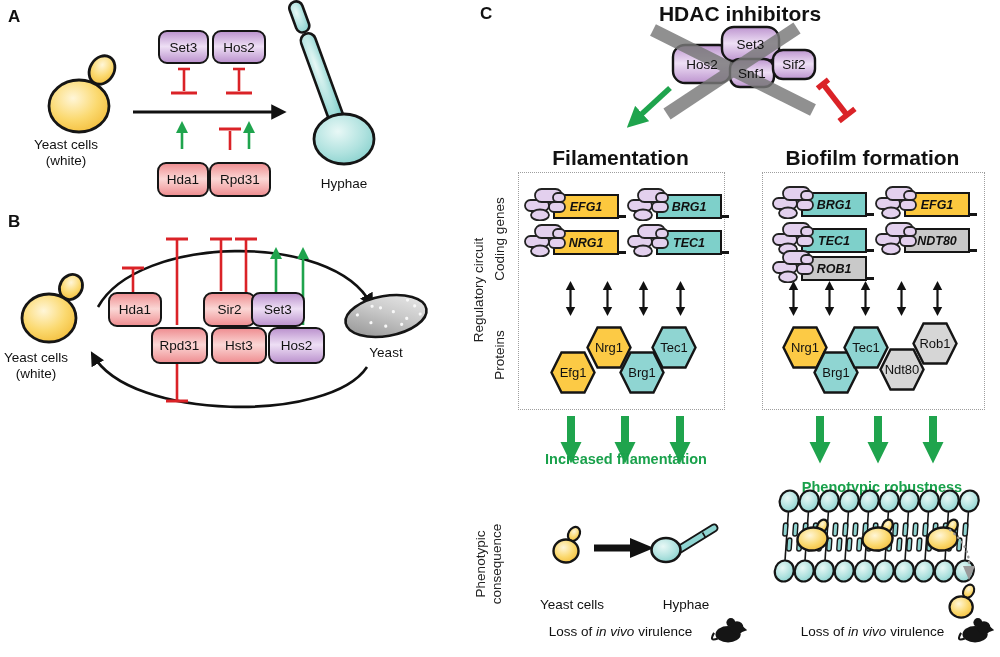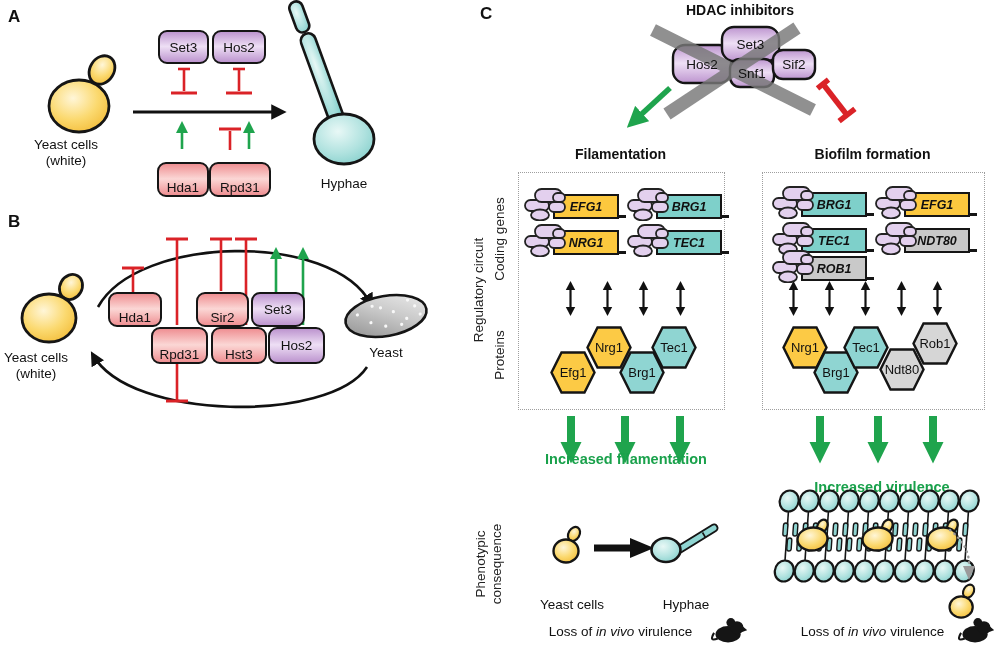--- a/index.html
+++ b/index.html
@@ -3,23 +3,23 @@
 <meta charset="utf-8">
 <style>
   html,body{margin:0;padding:0;background:#fff;}
   .stage{position:relative;width:1000px;height:657px;background:#fff;overflow:hidden;
          font-family:"Liberation Sans",sans-serif;color:#111;}
   .abs{position:absolute;}
   .panel-letter{position:absolute;font-weight:bold;font-size:17px;color:#111;}
   .gbox{position:absolute;border:2.4px solid #151515;border-radius:9px;display:flex;
         align-items:center;justify-content:center;font-size:13.5px;color:#111;}
   .purple{background:linear-gradient(180deg,#bd95cf 0%,#eedff5 48%,#bd95cf 100%);}
-  .pink{background:linear-gradient(180deg,#ef9093 0%,#fbd7d5 48%,#ef9093 100%);align-items:flex-end;}
+  .pink{background:linear-gradient(180deg,#ef9093 0%,#fbd7d5 48%,#ef9093 100%);}
   .cell-label{position:absolute;font-size:13.5px;text-align:center;line-height:1.15;color:#111;}
-  .sec-title{position:absolute;font-weight:bold;font-size:14px;text-align:center;color:#111;}
+  .sec-title{position:absolute;font-weight:bold;font-size:21px;text-align:center;color:#111;}
   .dash-box{position:absolute;border:1.6px dotted #9e9e9e;background:transparent;}
   .vlabel{position:absolute;font-size:13.5px;color:#222;white-space:nowrap;
           transform:translate(-50%,-50%) rotate(-90deg);text-align:center;line-height:1.15;}
   .gene{position:absolute;width:103px;height:32px;}
   .gene-bar{position:absolute;left:30px;top:4px;width:62px;height:21px;border:2.2px solid #151515;
             display:flex;align-items:center;justify-content:center;font-style:italic;
             font-weight:bold;font-size:12.5px;z-index:1;color:#111;}
   .gene-tail{position:absolute;left:94px;top:25.4px;width:9px;height:2.4px;background:#151515;}
   .nuc{position:absolute;left:0;top:-3px;z-index:2;}
   .hextext{font-size:13px;text-anchor:middle;fill:#111;font-family:"Liberation Sans",sans-serif;}
@@ -205,21 +205,21 @@
           <circle cx="24" cy="-12" r="1.6"></circle>
         <circle cx="-12" cy="-12" r="1.6"></circle>
           <circle cx="34" cy="4" r="1.6"></circle>
       </g>
     </g>
   </svg>
 
   <div class="gbox pink" style="left:108px;top:292px;width:50px;height:31px">
       <span>Hda1</span>
     </div>
-  <div class="gbox pink" style="left:196px;top:292px;width:49px;height:31px">
+  <div class="gbox pink" style="left:203px;top:292px;width:49px;height:31px">
       <span>Sir2</span>
     </div>
   <div class="gbox purple" style="left:251px;top:292px;width:50px;height:31px">
       <span>Set3</span>
     </div>
   <div class="gbox pink" style="left:151px;top:327px;width:53px;height:33px">
       <span>Rpd31</span>
     </div>
   <div class="gbox pink" style="left:211px;top:327px;width:52px;height:33px">
       <span>Hst3</span>
@@ -418,21 +418,21 @@
       <use href="#blkArrSym"></use>
     </svg>
   <svg class="abs" style="left:867px;top:416px" width="22" height="48">
       <use href="#blkArrSym"></use>
     </svg>
   <svg class="abs" style="left:922px;top:416px" width="22" height="48">
       <use href="#blkArrSym"></use>
     </svg>
 
   <div class="outcome" style="left:526px;top:451px">Increased filamentation</div>
-  <div class="outcome" style="left:782px;top:479px">Increased virulence</div>
+  <div class="outcome" style="left:782px;top:479px">Phenotypic robustness</div>
 
   <svg class="abs" style="left:552px;top:523px" width="32" height="42">
       <use href="#yeastSym"></use>
     </svg>
   <svg class="abs" style="left:592px;top:537px" width="64" height="22">
     <line x1="2" y1="11" x2="40" y2="11" stroke="#111" stroke-width="7"></line>
     <polygon points="38,1 38,21 62,11" fill="#111"></polygon>
   </svg>
   <svg class="abs" style="left:650px;top:516px" width="76" height="52">
     <line x1="30" y1="33" x2="64" y2="12" stroke="#151515" stroke-width="9" stroke-linecap="round"></line>

